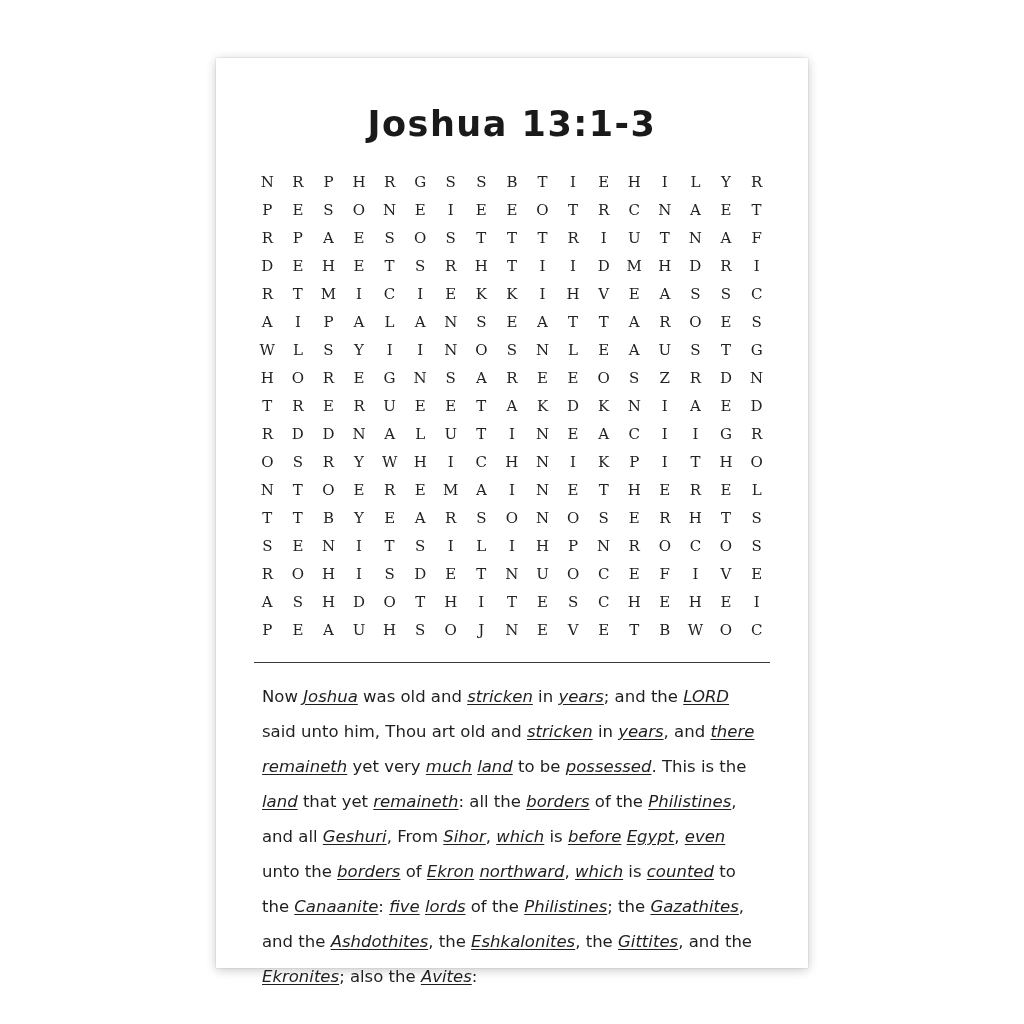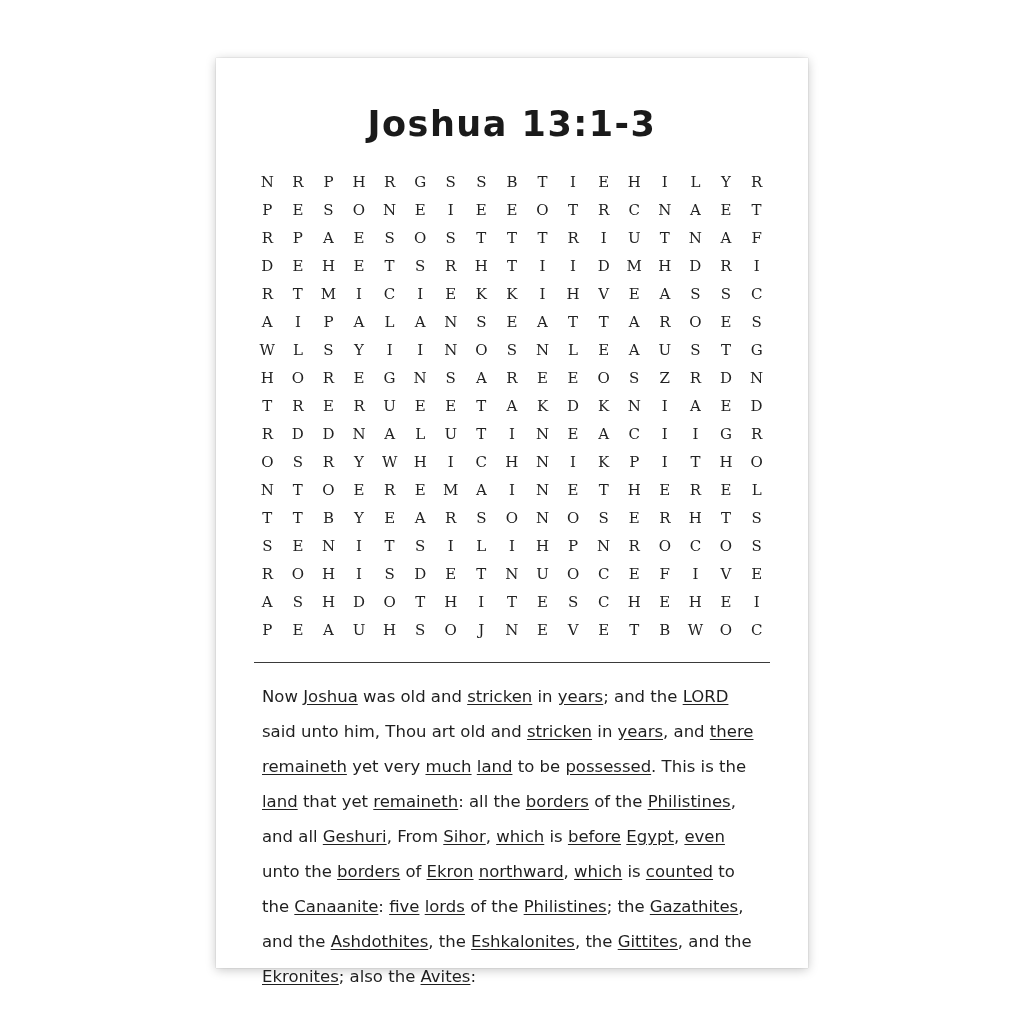--- a/index.html
+++ b/index.html
@@ -60,20 +60,21 @@
     margin: 16px auto 0 auto;
     font-family: "DejaVu Sans", sans-serif;
     font-size: 16.5px;
     line-height: 35px;
     color: #1f1f1f;
     text-align: left;
   }
   .verse u {
     text-decoration: underline;
     text-underline-offset: 2px;
+    font-style: italic;
   }
 </style>
 </head>
 <body>
 
 <div id="page">
   <div class="sheet">
 
     <div class="title">Joshua 13:1-3</div>
 

